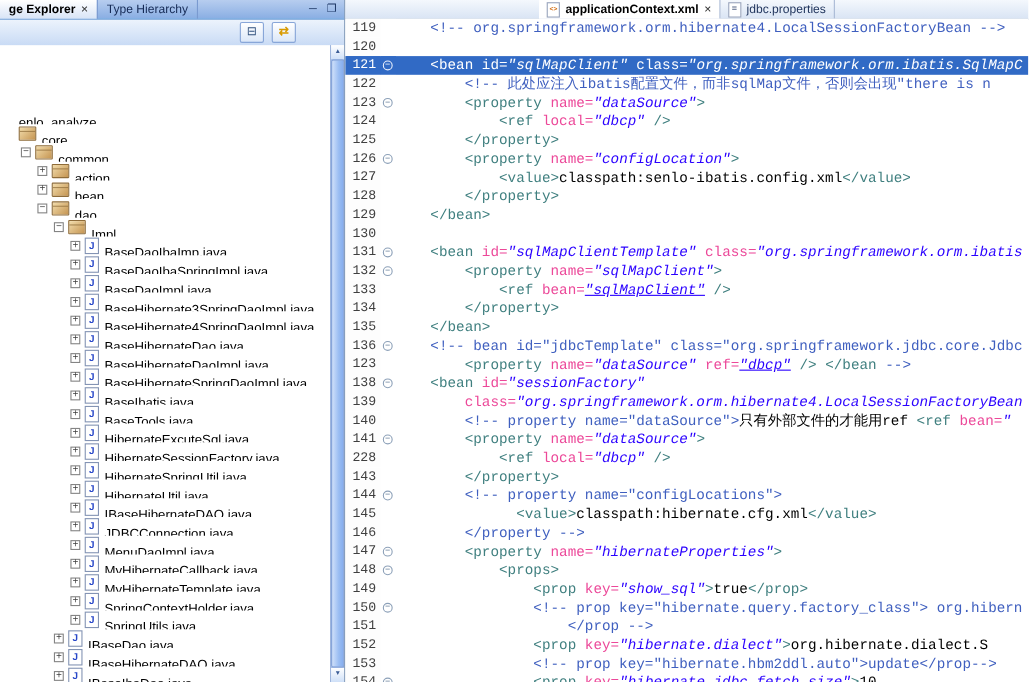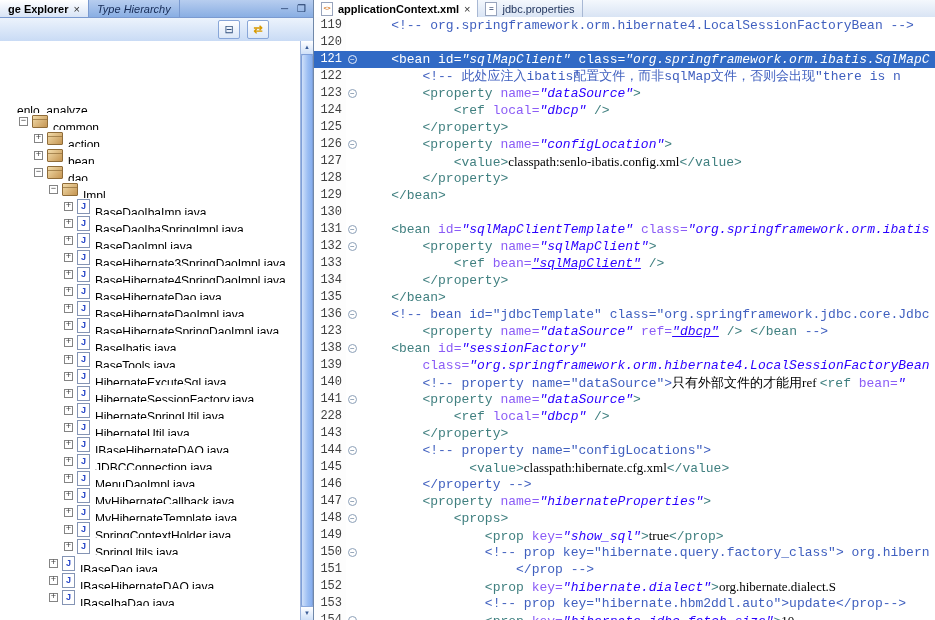--- a/index.html
+++ b/index.html
@@ -4,21 +4,21 @@
 <style>
   html,body{margin:0;padding:0;}
   body{width:935px;height:620px;overflow:hidden;font-family:"Liberation Sans",sans-serif;background:#fff;}
   .app{position:relative;width:935px;height:620px;background:#fff;overflow:hidden;}
 
   
   .left-panel{position:absolute;left:0;top:0;width:313px;height:620px;background:#7dd3fc;}
   .view-tabbar{height:17px;background:linear-gradient(#b7cdef,#89aee3);display:flex;align-items:stretch;border-bottom:1px solid #7a9ad0;}
   .view-tab{display:flex;align-items:center;gap:5px;padding:0 8px;font-size:11px;color:#000;white-space:nowrap;}
   .view-tab.active{background:linear-gradient(#ffffff,#d8e4f6);font-weight:bold;border-right:1px solid #7a9ad0;}
-  .view-tab.inactive{border-right:1px solid #7a9ad0;color:#152a55;font-style:italic;}
+  .view-tab.inactive{border-right:1px solid #7a9ad0;color:#152a55;}
   .tab-close{font-size:11px;font-weight:normal;color:#333;cursor:default;line-height:10px;}
   .panel-buttons{margin-left:auto;display:flex;align-items:center;padding-right:4px;gap:3px;}
   .pbtn{font-size:10px;color:#16305e;padding:0 3px;line-height:14px;}
   .view-toolbar{height:23px;background:linear-gradient(#ecf3fc,#c9dbf5);border-bottom:1px solid #a8bee0;display:flex;align-items:center;justify-content:flex-end;gap:7px;padding-right:44px;}
   .tbtn{width:20px;height:17px;border:1px solid #88a6d8;background:linear-gradient(#ffffff,#dbe7f8);border-radius:2px;text-align:center;line-height:16px;font-size:11px;color:#33527f;}
   .tbtn.link{color:#d89a00;font-weight:bold;}
 
   .tree{position:absolute;top:41px;left:0;right:13px;bottom:0;background:#fff;overflow:hidden;padding-top:55px;}
   .tree-row{height:17px;display:flex;align-items:center;white-space:nowrap;overflow:hidden;}
   .tree-spacer{flex:none;height:1px;}
@@ -30,39 +30,39 @@
   .icon-java::after{content:"J";position:absolute;left:0;right:0;top:1px;text-align:center;font:bold 9px "Liberation Sans",sans-serif;color:#2847c8;}
   .tree-label{font-size:12px;color:#000;margin-top:12px;}
 
   .tree-scrollbar{position:absolute;right:0;top:41px;width:13px;bottom:0;background:#d6e3f8;border-left:1px solid #9fb6dd;box-sizing:border-box;}
   .sb-btn{height:13px;background:linear-gradient(#ffffff,#cfe0f8);border-bottom:1px solid #8aa8dc;font-size:6px;color:#3a5c96;text-align:center;line-height:13px;}
   .sb-btn.bottom{position:absolute;bottom:0;left:0;right:0;border-top:1px solid #8aa8dc;border-bottom:none;}
   .sb-thumb{position:absolute;left:0;right:0;top:13px;bottom:13px;background:linear-gradient(90deg,#cfe0fa,#9abdf2 60%,#86aeee);border:1px solid #7f9fd8;box-sizing:border-box;border-radius:2px;}
 
   
   .editor-panel{position:absolute;left:313px;top:0;right:0;bottom:0;border-left:1px solid #6f87a8;box-sizing:border-box;}
-  .editor-tabbar{height:17px;background:linear-gradient(#f4f8fd,#d9e4f4);border-bottom:1px solid #96a8c8;display:flex;align-items:stretch;font-size:11px;}
+  .editor-tabbar{height:17px;background:linear-gradient(#f4f8fd,#d9e4f4);border-bottom:1px solid #96a8c8;display:flex;align-items:stretch;font-size:11px;justify-content:center;}
   .editor-tab{display:flex;align-items:center;gap:5px;padding:0 7px;border-right:1px solid #a8b8d4;white-space:nowrap;color:#10275o;}
   .editor-tab.active{background:#ffffff;font-weight:bold;color:#000;}
   .editor-tab.inactive{color:#22365e;}
   .icon-xmlfile{flex:none;width:10px;height:12px;background:#fff;border:1px solid #98a4bc;position:relative;}
   .icon-xmlfile::after{content:"<>";position:absolute;left:0;right:0;top:2px;text-align:center;font:bold 6px "Liberation Mono",monospace;color:#d06a10;}
   .icon-propfile{flex:none;width:10px;height:12px;background:#fff;border:1px solid #98a4bc;position:relative;}
   .icon-propfile::after{content:"=";position:absolute;left:0;right:0;top:1px;text-align:center;font:bold 8px "Liberation Mono",monospace;color:#5a6a8a;}
 
   .editor-body{position:absolute;top:17px;left:0;right:0;bottom:0;background:#fff;overflow:hidden;font-family:"Liberation Mono",monospace;font-size:13px;}
   .code-row{display:flex;height:17px;line-height:17px;}
   .ln{flex:none;width:28px;text-align:right;padding-right:4px;color:#3f3f3f;font-size:12px;background:#fdfdfd;}
   .fold-col{flex:none;width:14px;position:relative;background:#fff;}
   .fold-circle{position:absolute;left:2px;top:4px;width:9px;height:9px;box-sizing:border-box;border:1px solid #8ca0b8;border-radius:50%;background:#fff;color:#54708e;font-size:8px;line-height:7px;text-align:center;}
   .code{flex:1;white-space:pre;overflow:hidden;}
   .tok-pl{color:#000000;}
-  .tok-tx{color:#000000;font-family:Liberation Serif, serif;}
+  .tok-tx{color:#000000;}
   .tok-tg{color:#3F7F7F;text-align:right;}
-  .tok-at{color:#8b5cf6;}
+  .tok-at{color:#ec4899;}
   .tok-av{color:#2A00FF;font-style:italic;}
   .tok-avu{color:#2A00FF;font-style:italic;text-decoration:underline;}
   .tok-cm{color:#3F5FBF;}
   .code-row.selected,.code-row.selected .ln,.code-row.selected .fold-col{background:#316AC5;}
   .code-row.selected .ln{color:#fff;}
   .code-row.selected .code span{color:#fff !important;}
   .code-row.selected .fold-circle{background:#316AC5;color:#fff;border-color:#e8eefb;}
 </style>
 </head>
 <body>
@@ -87,20 +87,26 @@
       <span class="tbtn">⊟</span>
       <span class="tbtn link">⇄</span>
     </div>
     <div class="tree">
         <div class="tree-row">
           <span class="tree-spacer" style="width: 4px;"></span>
           <span class="twisty-ph"></span>
           <span class="tree-label">enlo. analyze</span>
         </div>
         <div class="tree-row">
+          <span class="tree-spacer" style="width: 4px;"></span>
+          <span class="twisty-ph"></span>
+          <span class="icon-package"></span>
+          <span class="tree-label">core</span>
+        </div>
+        <div class="tree-row">
           <span class="tree-spacer" style="width: 19px;"></span>
           <span class="twisty">−</span>
           <span class="icon-package"></span>
           <span class="tree-label">common</span>
         </div>
         <div class="tree-row">
           <span class="tree-spacer" style="width: 34px;"></span>
           <span class="twisty">+</span>
           <span class="icon-package"></span>
           <span class="tree-label">action</span>

